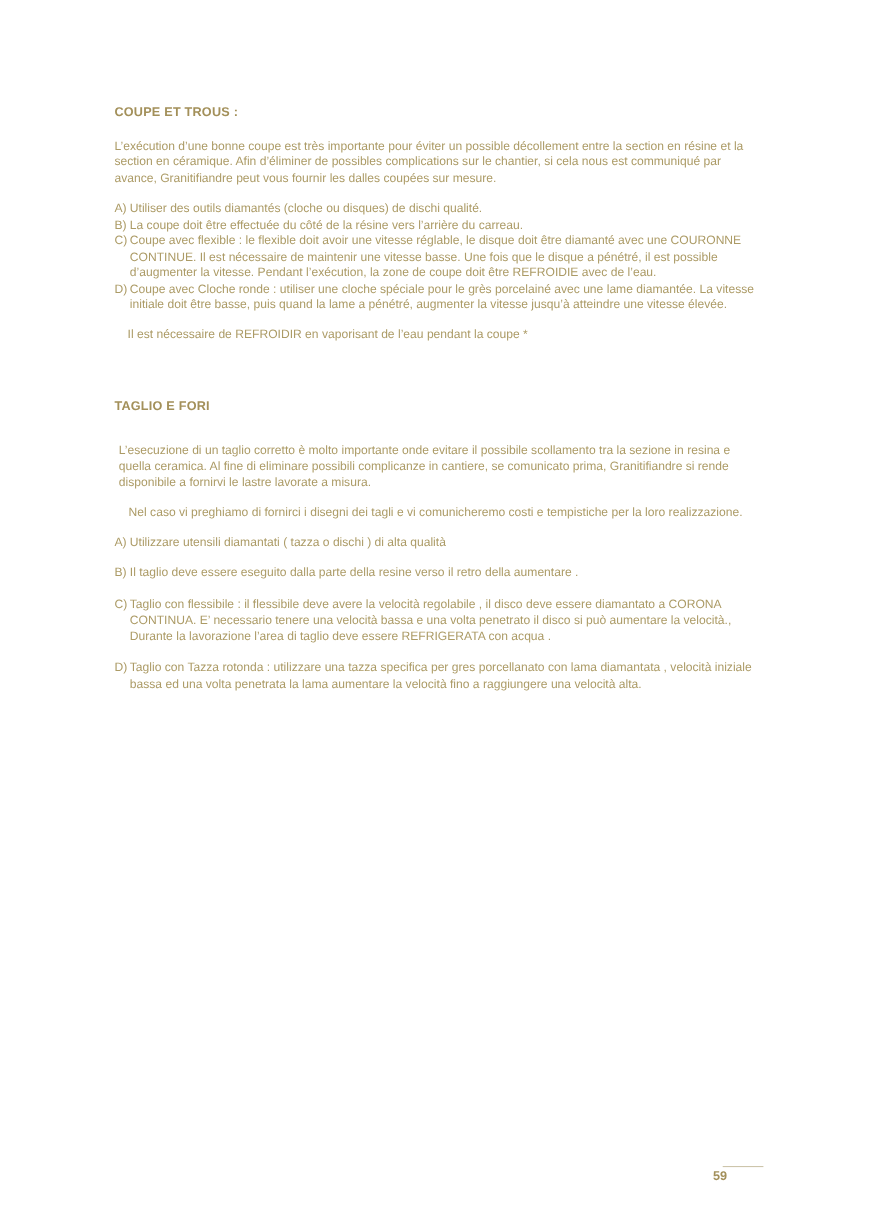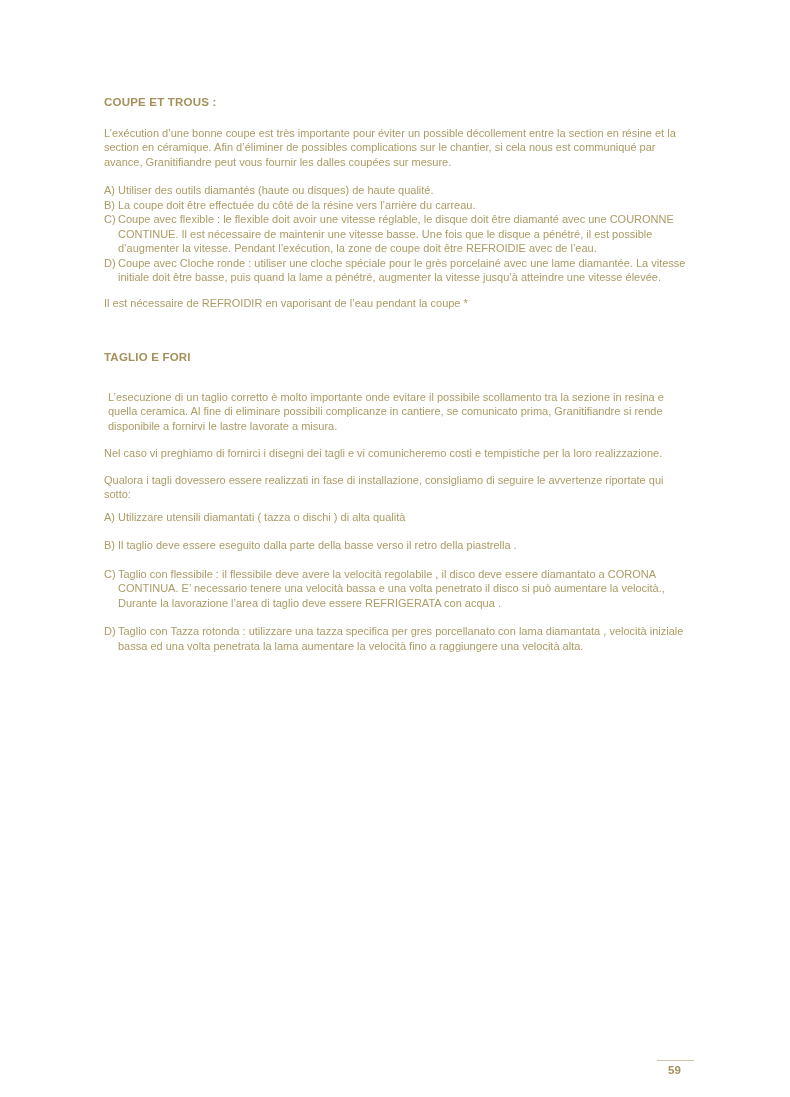--- a/index.html
+++ b/index.html
@@ -51,65 +51,65 @@
     display: flex;
     margin: 0 0 14px 0;
   }
   .list-marker {
     flex: 0 0 14px;
   }
   .list-text {
     flex: 1;
   }
   .note {
-    margin: 0;
+    margin: 12px;
   }
   .section-gap {
     height: 40px;
   }
   .it-heading-gap {
     margin-bottom: 25px;
   }
   .it-para1 { margin: 0 0 13px 4px; }
-  .it-para2 { margin: 0 0 12px 0; }
+  .it-para2 { margin: 0 0 12px 0; text-align: center; }
   .it-para3 { margin: 0 0 8px 0; }
   .it-item-d { margin: 0 0 10px 0; }
   .footer-rule {
     position: absolute;
     top: 1060px;
     left: 657px;
     width: 37px;
     height: 1px;
     background: #cdc5ab;
   }
   .page-number {
     position: absolute;
     top: 1063px;
-    left: 658px;
+    left: 638px;
     width: 33px;
     text-align: center;
     font-weight: bold;
     font-size: 11.5px;
     color: #a3905a;
   }
 </style>
 </head>
 <body>
 
 <div class="page">
   <div class="content">
 
     <div>
       <h2 class="section-heading">COUPE ET TROUS :</h2>
       <p class="para">L’exécution d’une bonne coupe est très importante pour éviter un possible décollement entre la section en résine et la section en céramique. Afin d’éliminer de possibles complications sur le chantier, si cela nous est communiqué par avance, Granitifiandre peut vous fournir les dalles coupées sur mesure.</p>
 
       <div class="cut-list">
         <div class="list-item">
           <span class="list-marker">A)</span>
-          <span class="list-text">Utiliser des outils diamantés (haute ou disques) de haute qualité.</span>
+          <span class="list-text">Utiliser des outils diamantés (cloche ou disques) de dischi qualité.</span>
         </div>
         <div class="list-item">
           <span class="list-marker">B)</span>
           <span class="list-text">La coupe doit être effectuée du côté de la résine vers l’arrière du carreau.</span>
         </div>
         <div class="list-item">
           <span class="list-marker">C)</span>
           <span class="list-text">Coupe avec flexible : le flexible doit avoir une vitesse réglable, le disque doit être diamanté avec une COURONNE CONTINUE. Il est nécessaire de maintenir une vitesse basse. Une fois que le disque a pénétré, il est possible d’augmenter la vitesse. Pendant l’exécution, la zone de coupe doit être REFROIDIE avec de l’eau.</span>
         </div>
         <div class="list-item">
@@ -120,30 +120,29 @@
 
       <p class="note">Il est nécessaire de REFROIDIR en vaporisant de l’eau pendant la coupe *</p>
     </div>
 
     <div class="section-gap"></div>
 
     <div>
       <h2 class="section-heading it-heading-gap">TAGLIO E FORI</h2>
       <p class="para it-para1">L’esecuzione di un taglio corretto è molto importante onde evitare il possibile scollamento tra la sezione in resina e quella ceramica. Al fine di eliminare possibili complicanze in cantiere, se comunicato prima, Granitifiandre si rende disponibile a fornirvi le lastre lavorate a misura.</p>
       <p class="para it-para2">Nel caso vi preghiamo di fornirci i disegni dei tagli e vi comunicheremo costi e tempistiche per la loro realizzazione.</p>
-      <p class="para it-para3">Qualora i tagli dovessero essere realizzati in fase di installazione, consigliamo di seguire le avvertenze riportate qui sotto:</p>
 
       <div class="cut-list">
         <div class="list-item-spaced">
           <span class="list-marker">A)</span>
           <span class="list-text">Utilizzare utensili diamantati ( tazza o dischi ) di alta qualità</span>
         </div>
         <div class="list-item-spaced">
           <span class="list-marker">B)</span>
-          <span class="list-text">Il taglio deve essere eseguito dalla parte della basse verso il retro della piastrella .</span>
+          <span class="list-text">Il taglio deve essere eseguito dalla parte della resine verso il retro della aumentare .</span>
         </div>
         <div class="list-item-spaced">
           <span class="list-marker">C)</span>
           <span class="list-text">Taglio con flessibile : il flessibile deve avere la velocità regolabile , il disco deve essere diamantato a CORONA CONTINUA. E’ necessario tenere una velocità bassa e una volta penetrato il disco si può aumentare la velocità., Durante la lavorazione l’area di taglio deve essere REFRIGERATA con acqua .</span>
         </div>
         <div class="list-item-spaced it-item-d">
           <span class="list-marker">D)</span>
           <span class="list-text">Taglio con Tazza rotonda : utilizzare una tazza specifica per gres porcellanato con lama diamantata , velocità iniziale bassa ed una volta penetrata la lama aumentare la velocità fino a raggiungere una velocità alta.</span>
         </div>
       </div>

